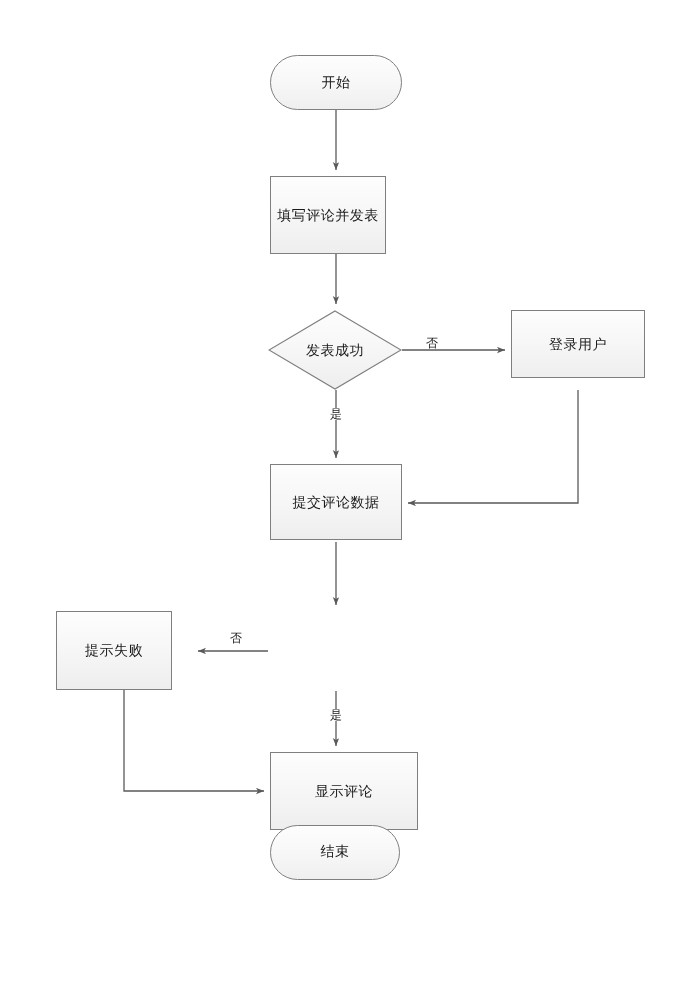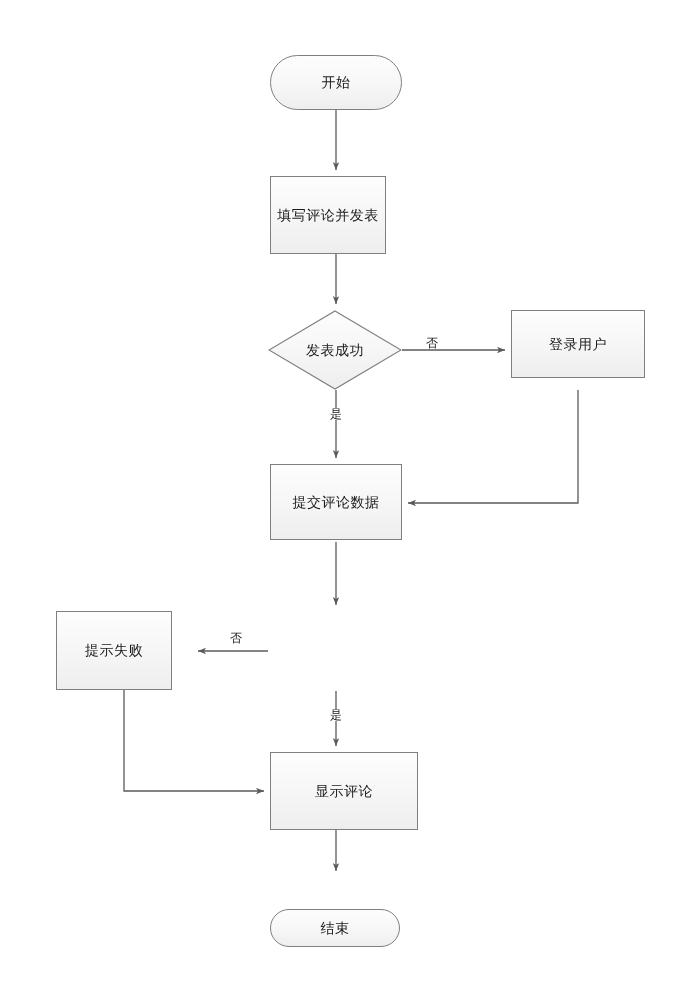--- a/index.html
+++ b/index.html
@@ -137,21 +137,21 @@
 
 
   <div class="node node-process" style="left:56px; top:611px; width:116px; height:79px;">
     <span>提示失败</span>
   </div>
 
   <div class="node node-process" style="left:270px; top:752px; width:148px; height:78px;">
     <span>显示评论</span>
   </div>
 
-  <div class="node node-terminator" style="left:270px; top:909px; width:130px; height:38px;">
+  <div class="node node-terminator" style="left:270px; top:825px; width:130px; height:55px;font-family:Liberation Serif, serif;">
     <span>结束</span>
   </div>
 
   <div class="edge-label" style="left:424px; top:337px;">否</div>
   <div class="edge-label" style="left:328px; top:408px;">是</div>
   <div class="edge-label" style="left:228px; top:632px;">否</div>
   <div class="edge-label" style="left:328px; top:709px;">是</div>
 
 </div>
 

